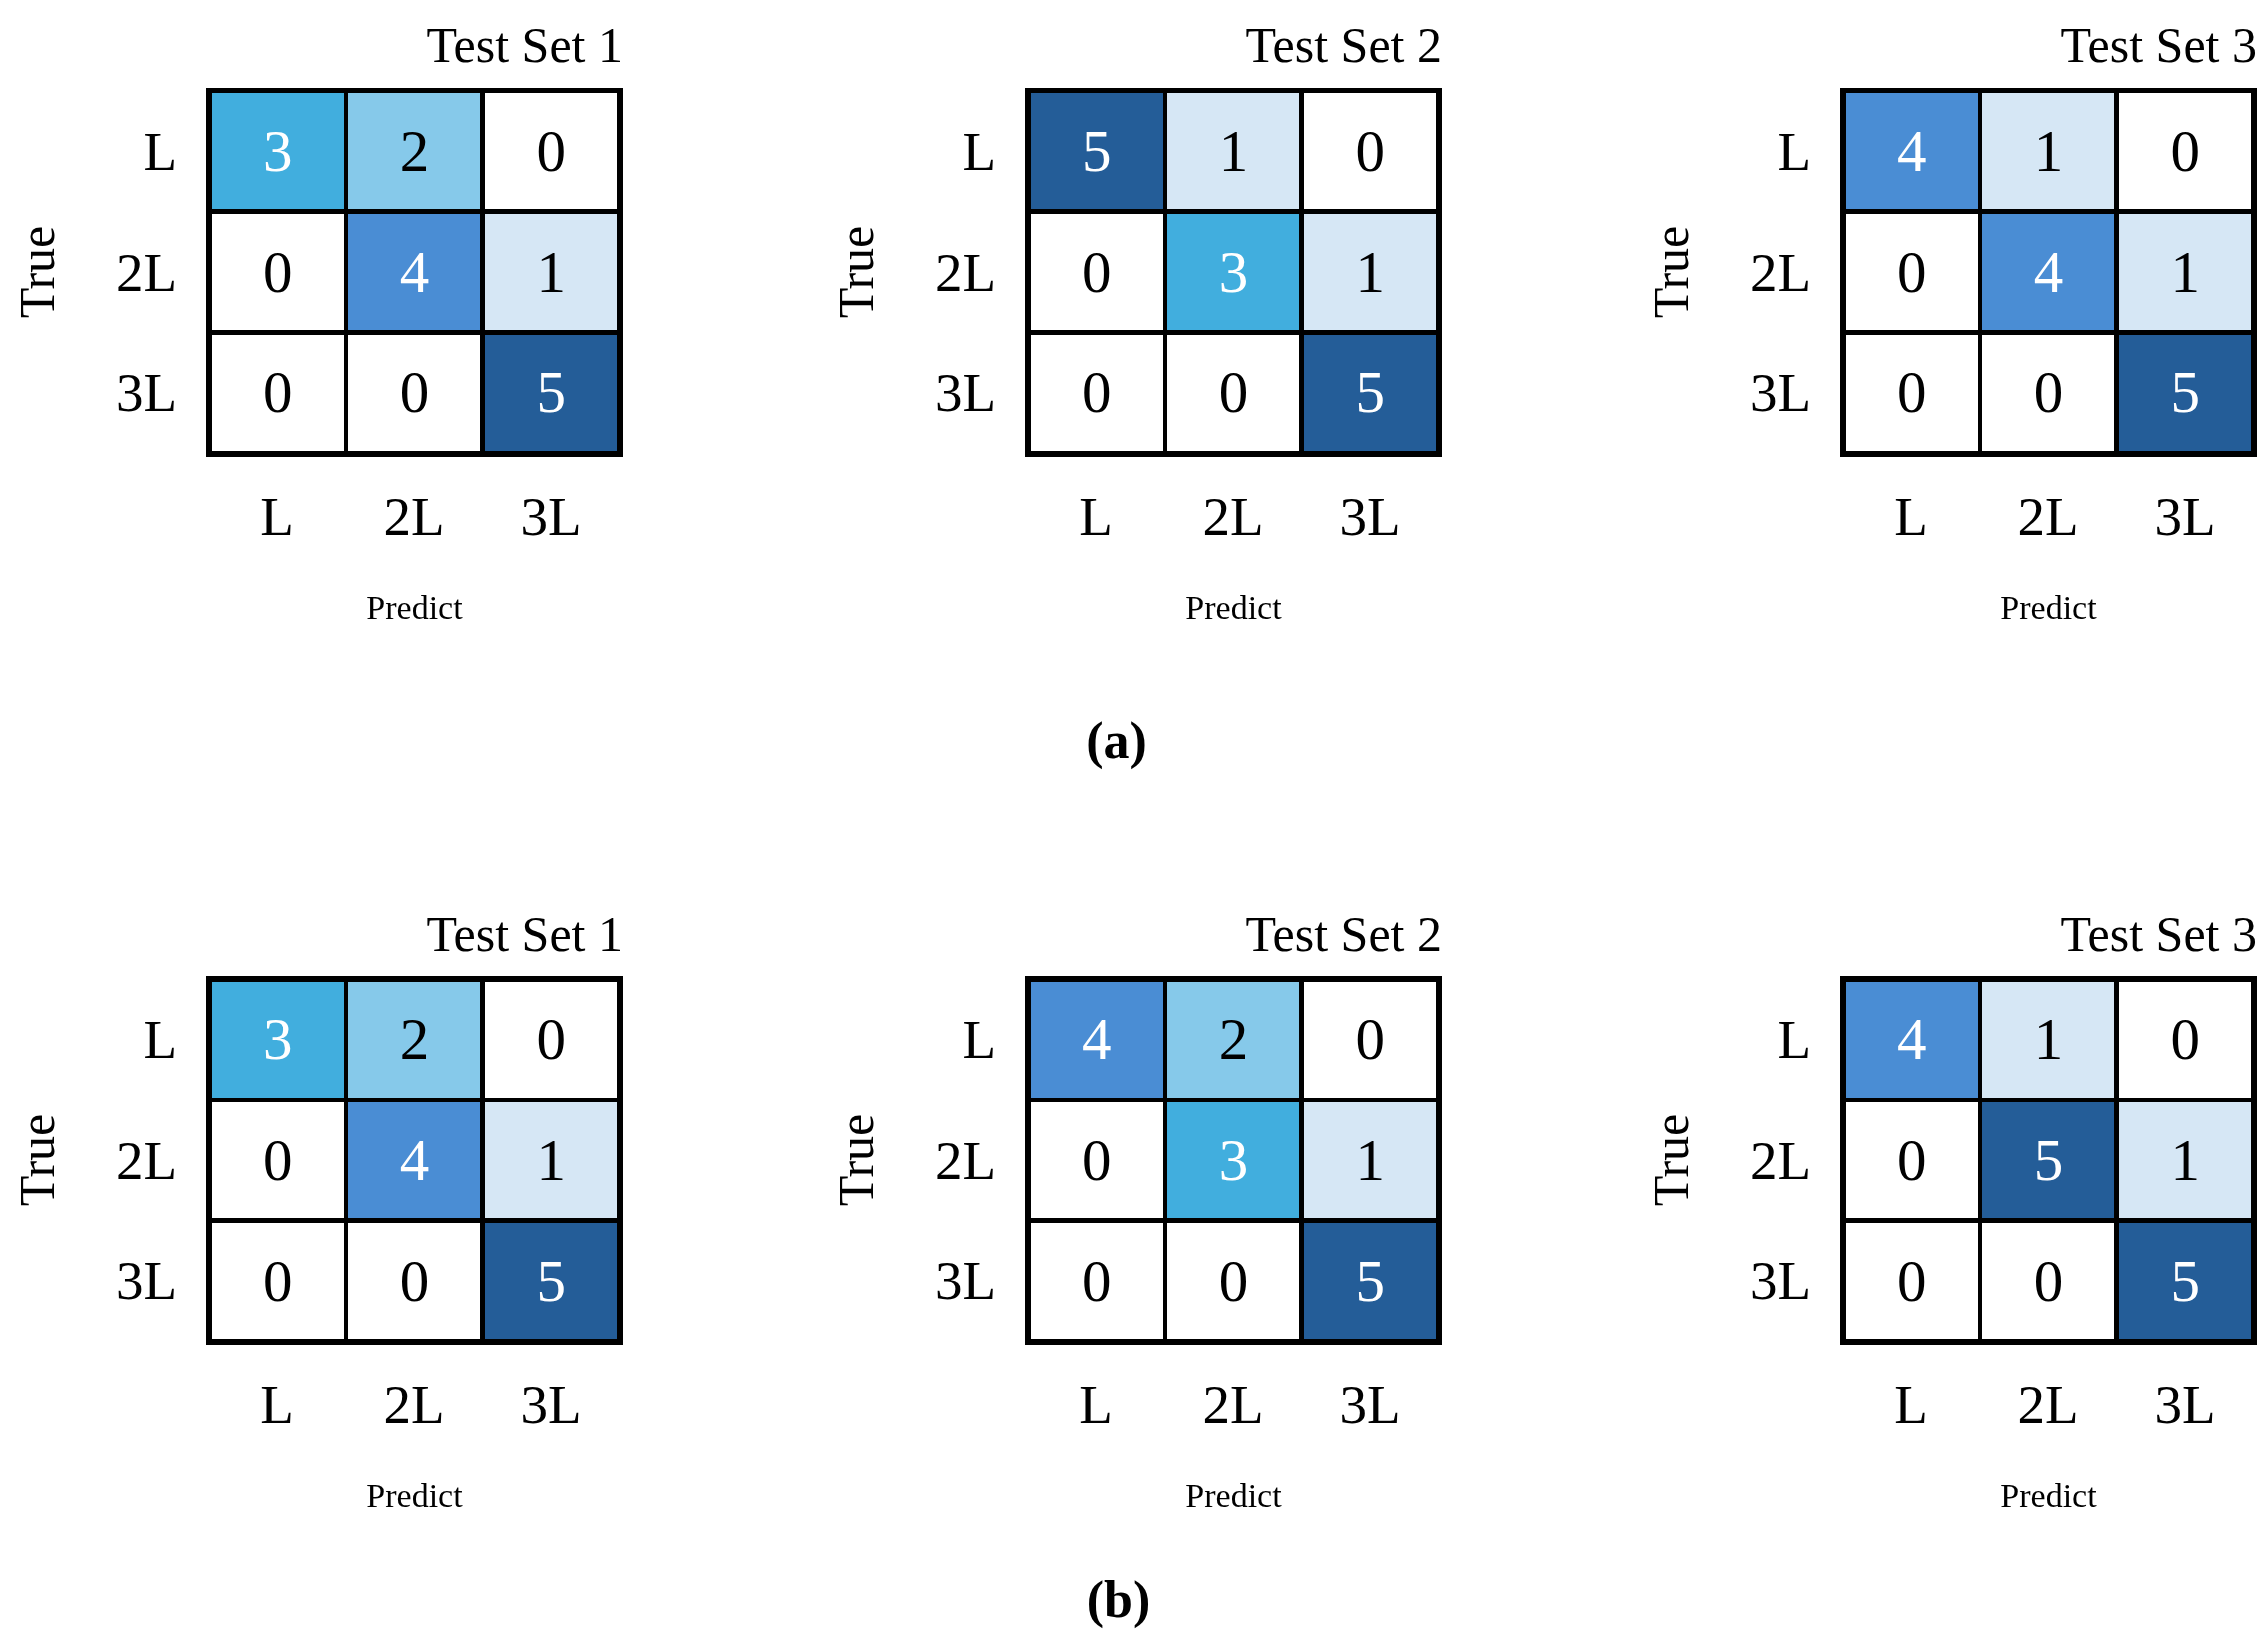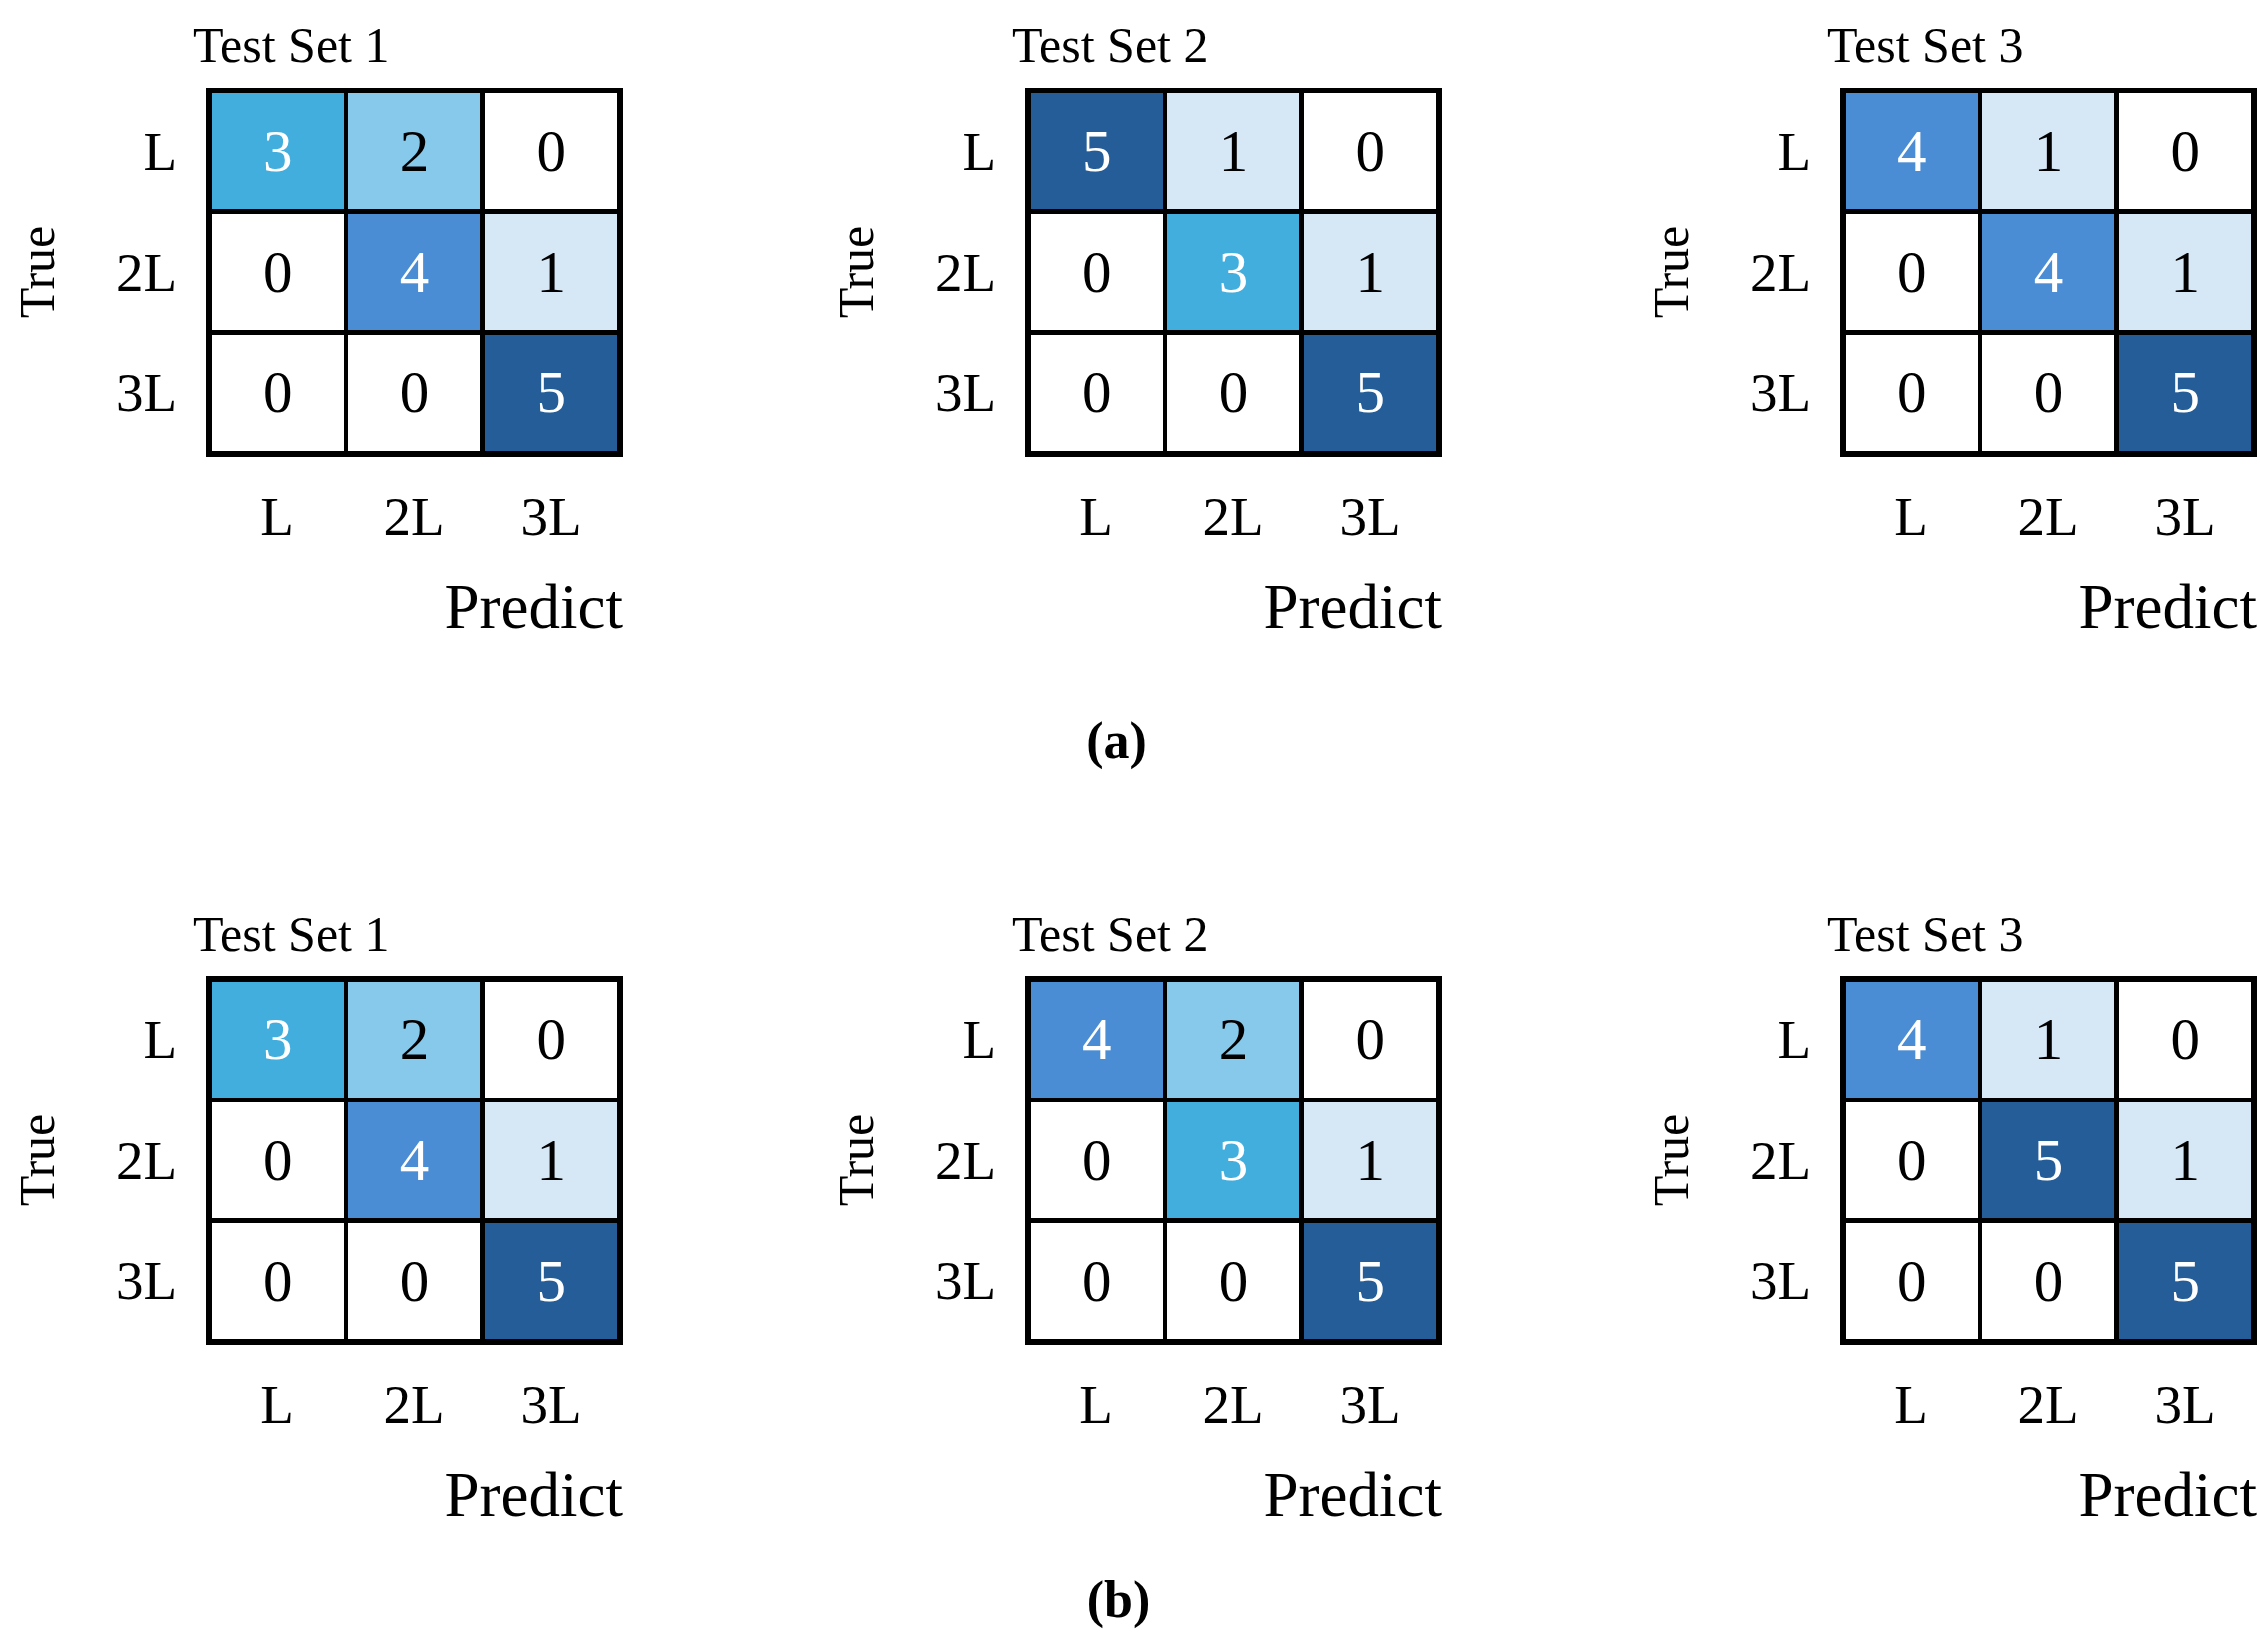--- a/index.html
+++ b/index.html
@@ -1,25 +1,25 @@
 <!DOCTYPE html>
 <html><head>
 <meta charset="utf-8">
 <style>
   html,body{margin:0;padding:0;background:#ffffff;}
   body{width:2261px;height:1651px;position:relative;font-family:"Liberation Serif","DejaVu Serif",serif;color:#000;}
   #fig{position:absolute;left:0;top:0;width:2261px;height:1651px;}
   .panel{position:absolute;width:598px;height:631px;}
-  .panel-title{position:absolute;left:169px;top:7.6px;width:417px;height:57px;line-height:57px;text-align:left;font-size:50px;white-space:nowrap;}
+  .panel-title{position:absolute;left:182px;top:7.6px;width:417px;height:57px;line-height:57px;text-align:right;font-size:50px;white-space:nowrap;}
   .mgrid{position:absolute;left:182px;top:78px;background:#000;padding:5.7px;display:grid;grid-template-columns:repeat(3,132px);grid-template-rows:repeat(3,116px);gap:4.8px;}
   .cell{display:flex;align-items:center;justify-content:center;font-size:59px;}
   .rowlab{position:absolute;left:0;width:153px;height:116px;line-height:116px;text-align:right;font-size:55px;}
   .collab{position:absolute;top:478px;width:134px;height:57px;line-height:57px;text-align:center;font-size:55px;}
   .truelab{position:absolute;left:-64px;top:237px;width:153px;height:50px;line-height:50px;text-align:center;font-size:50px;transform:rotate(-90deg);}
-  .predlab{position:absolute;left:182px;top:569px;width:417px;height:57px;line-height:57px;text-align:right;font-size:63px;}
+  .predlab{position:absolute;left:182px;top:569px;width:417px;height:57px;line-height:57px;text-align:center;font-size:34px;}
   .caption{position:absolute;width:191px;height:65px;line-height:65px;text-align:center;font-size:52px;font-weight:bold;}
   #cap-a{left:1021px;top:708px;}
   #cap-b{left:1023px;top:1567px;}
 </style>
 </head>
 <body>
 
 <div id="fig">
   <div id="cap-a" class="caption">(a)</div>
   <div id="cap-b" class="caption">(b)</div>

